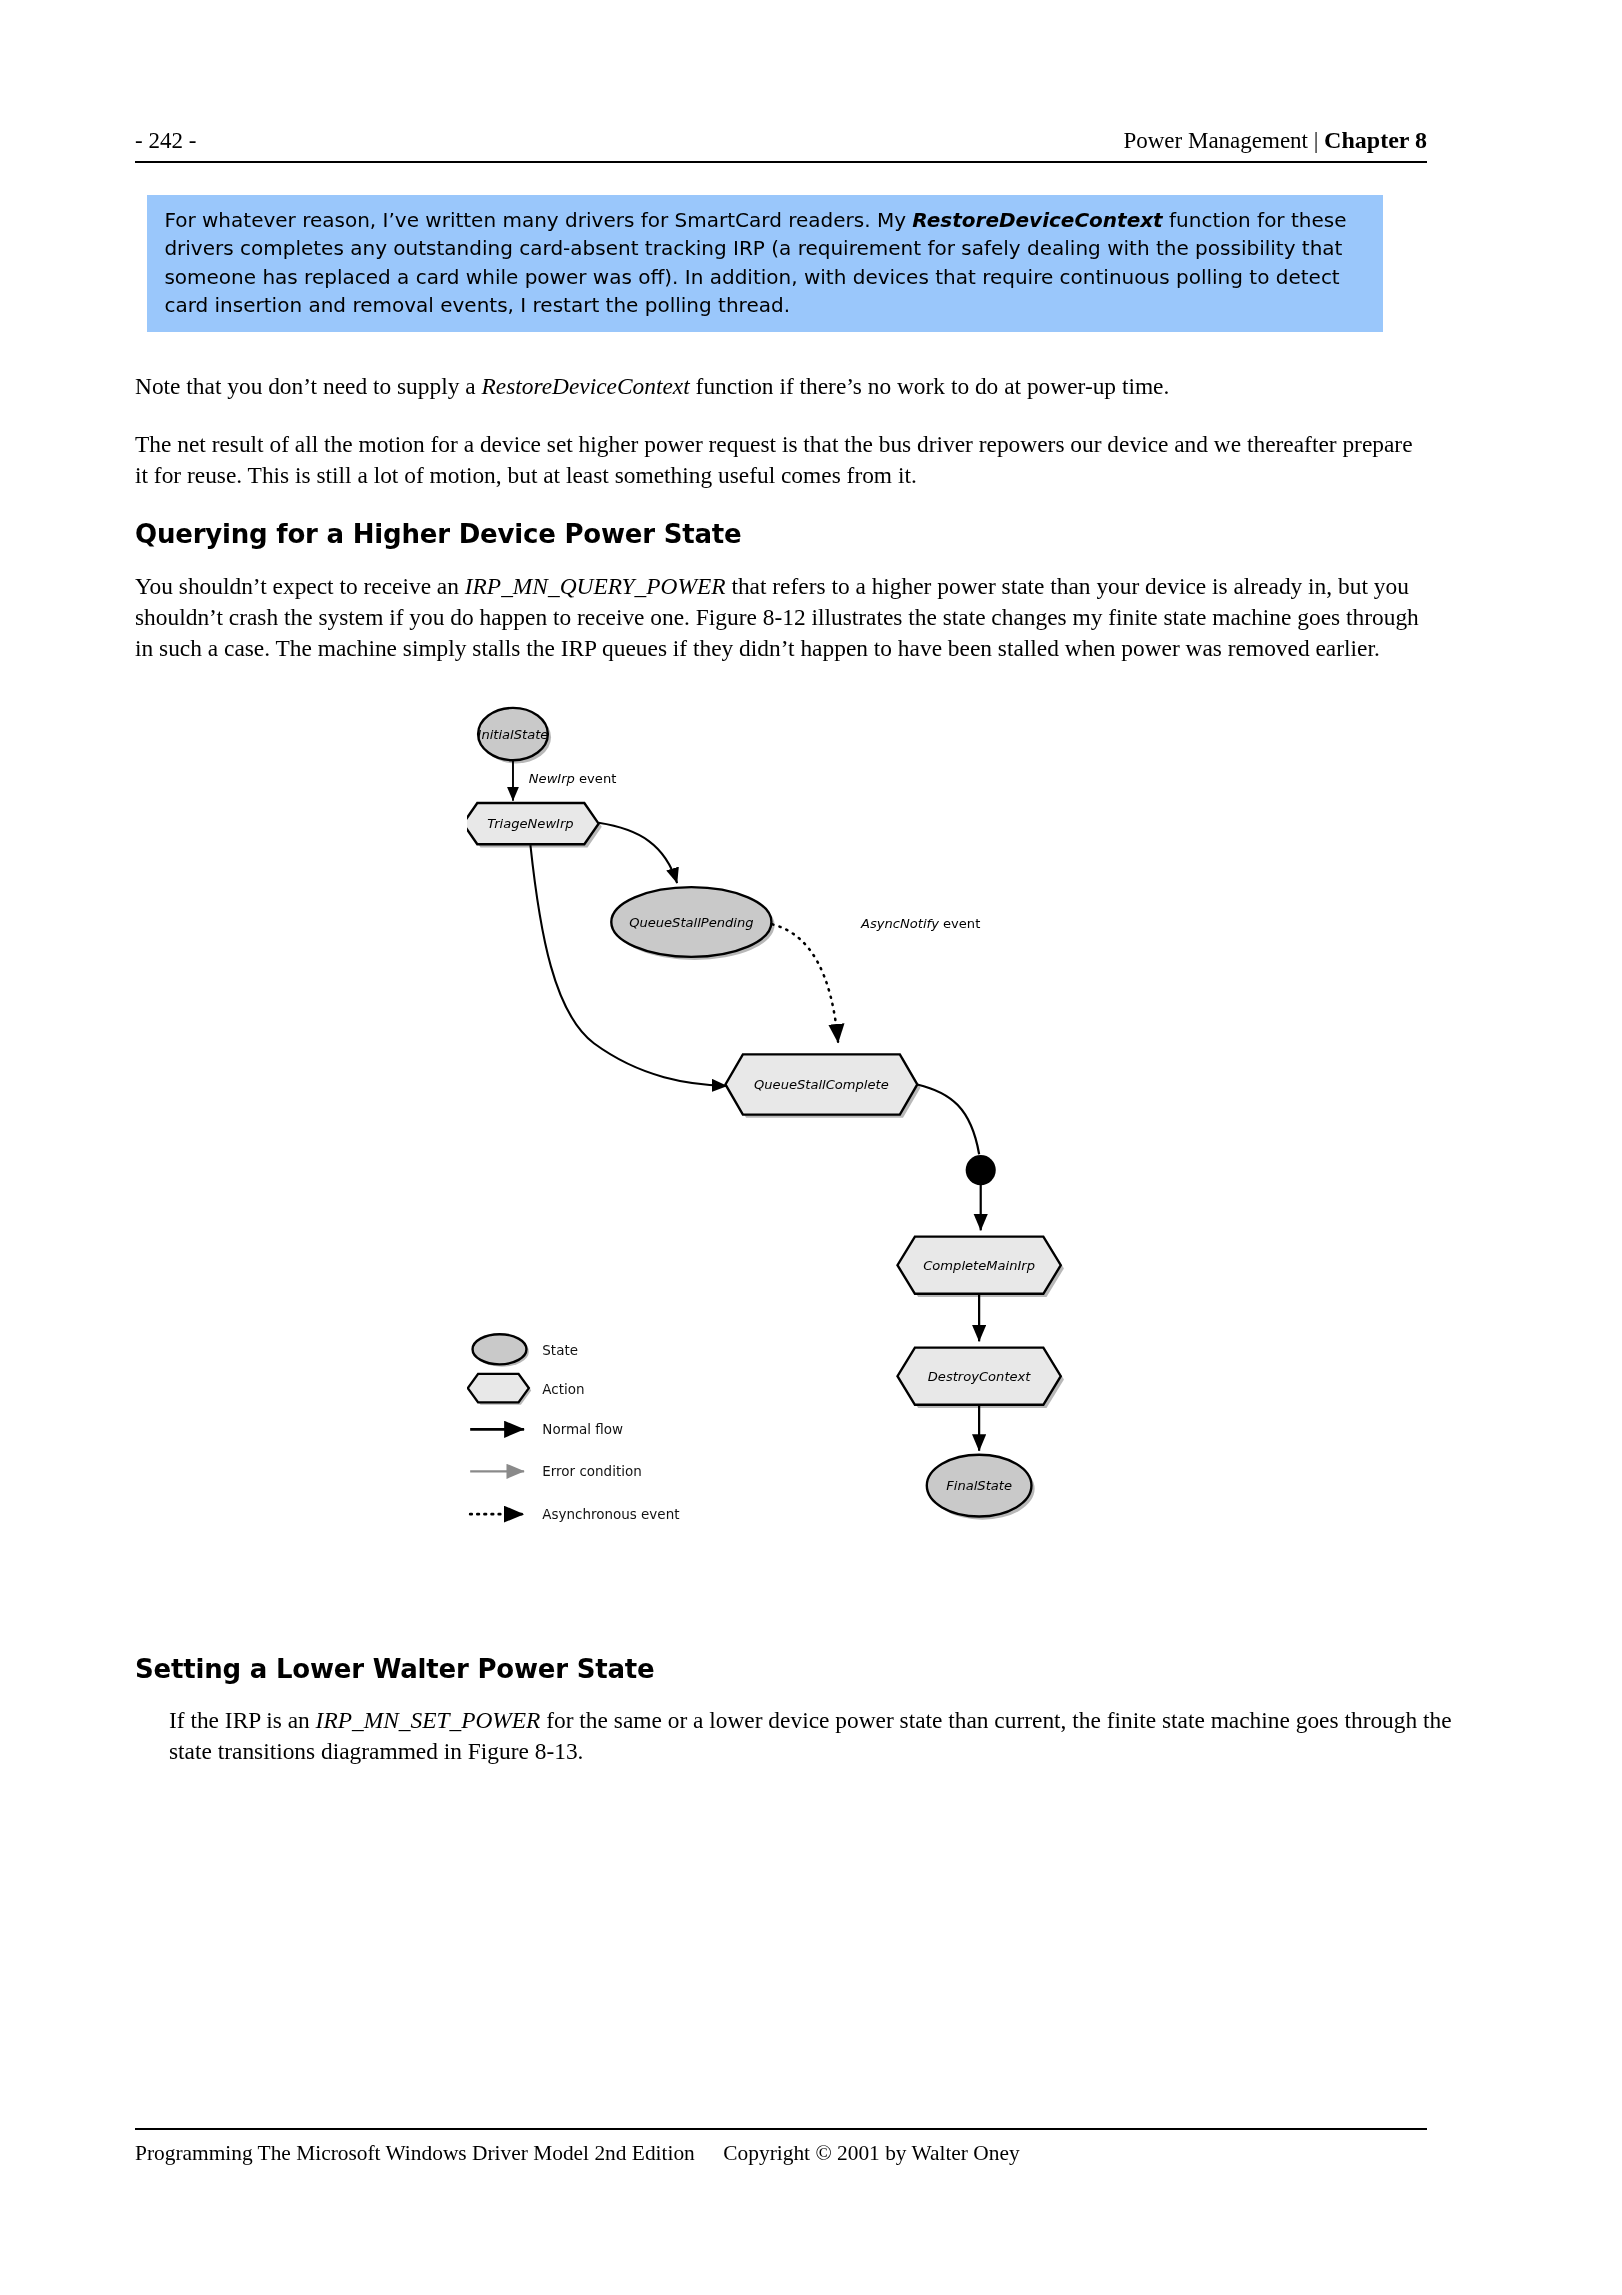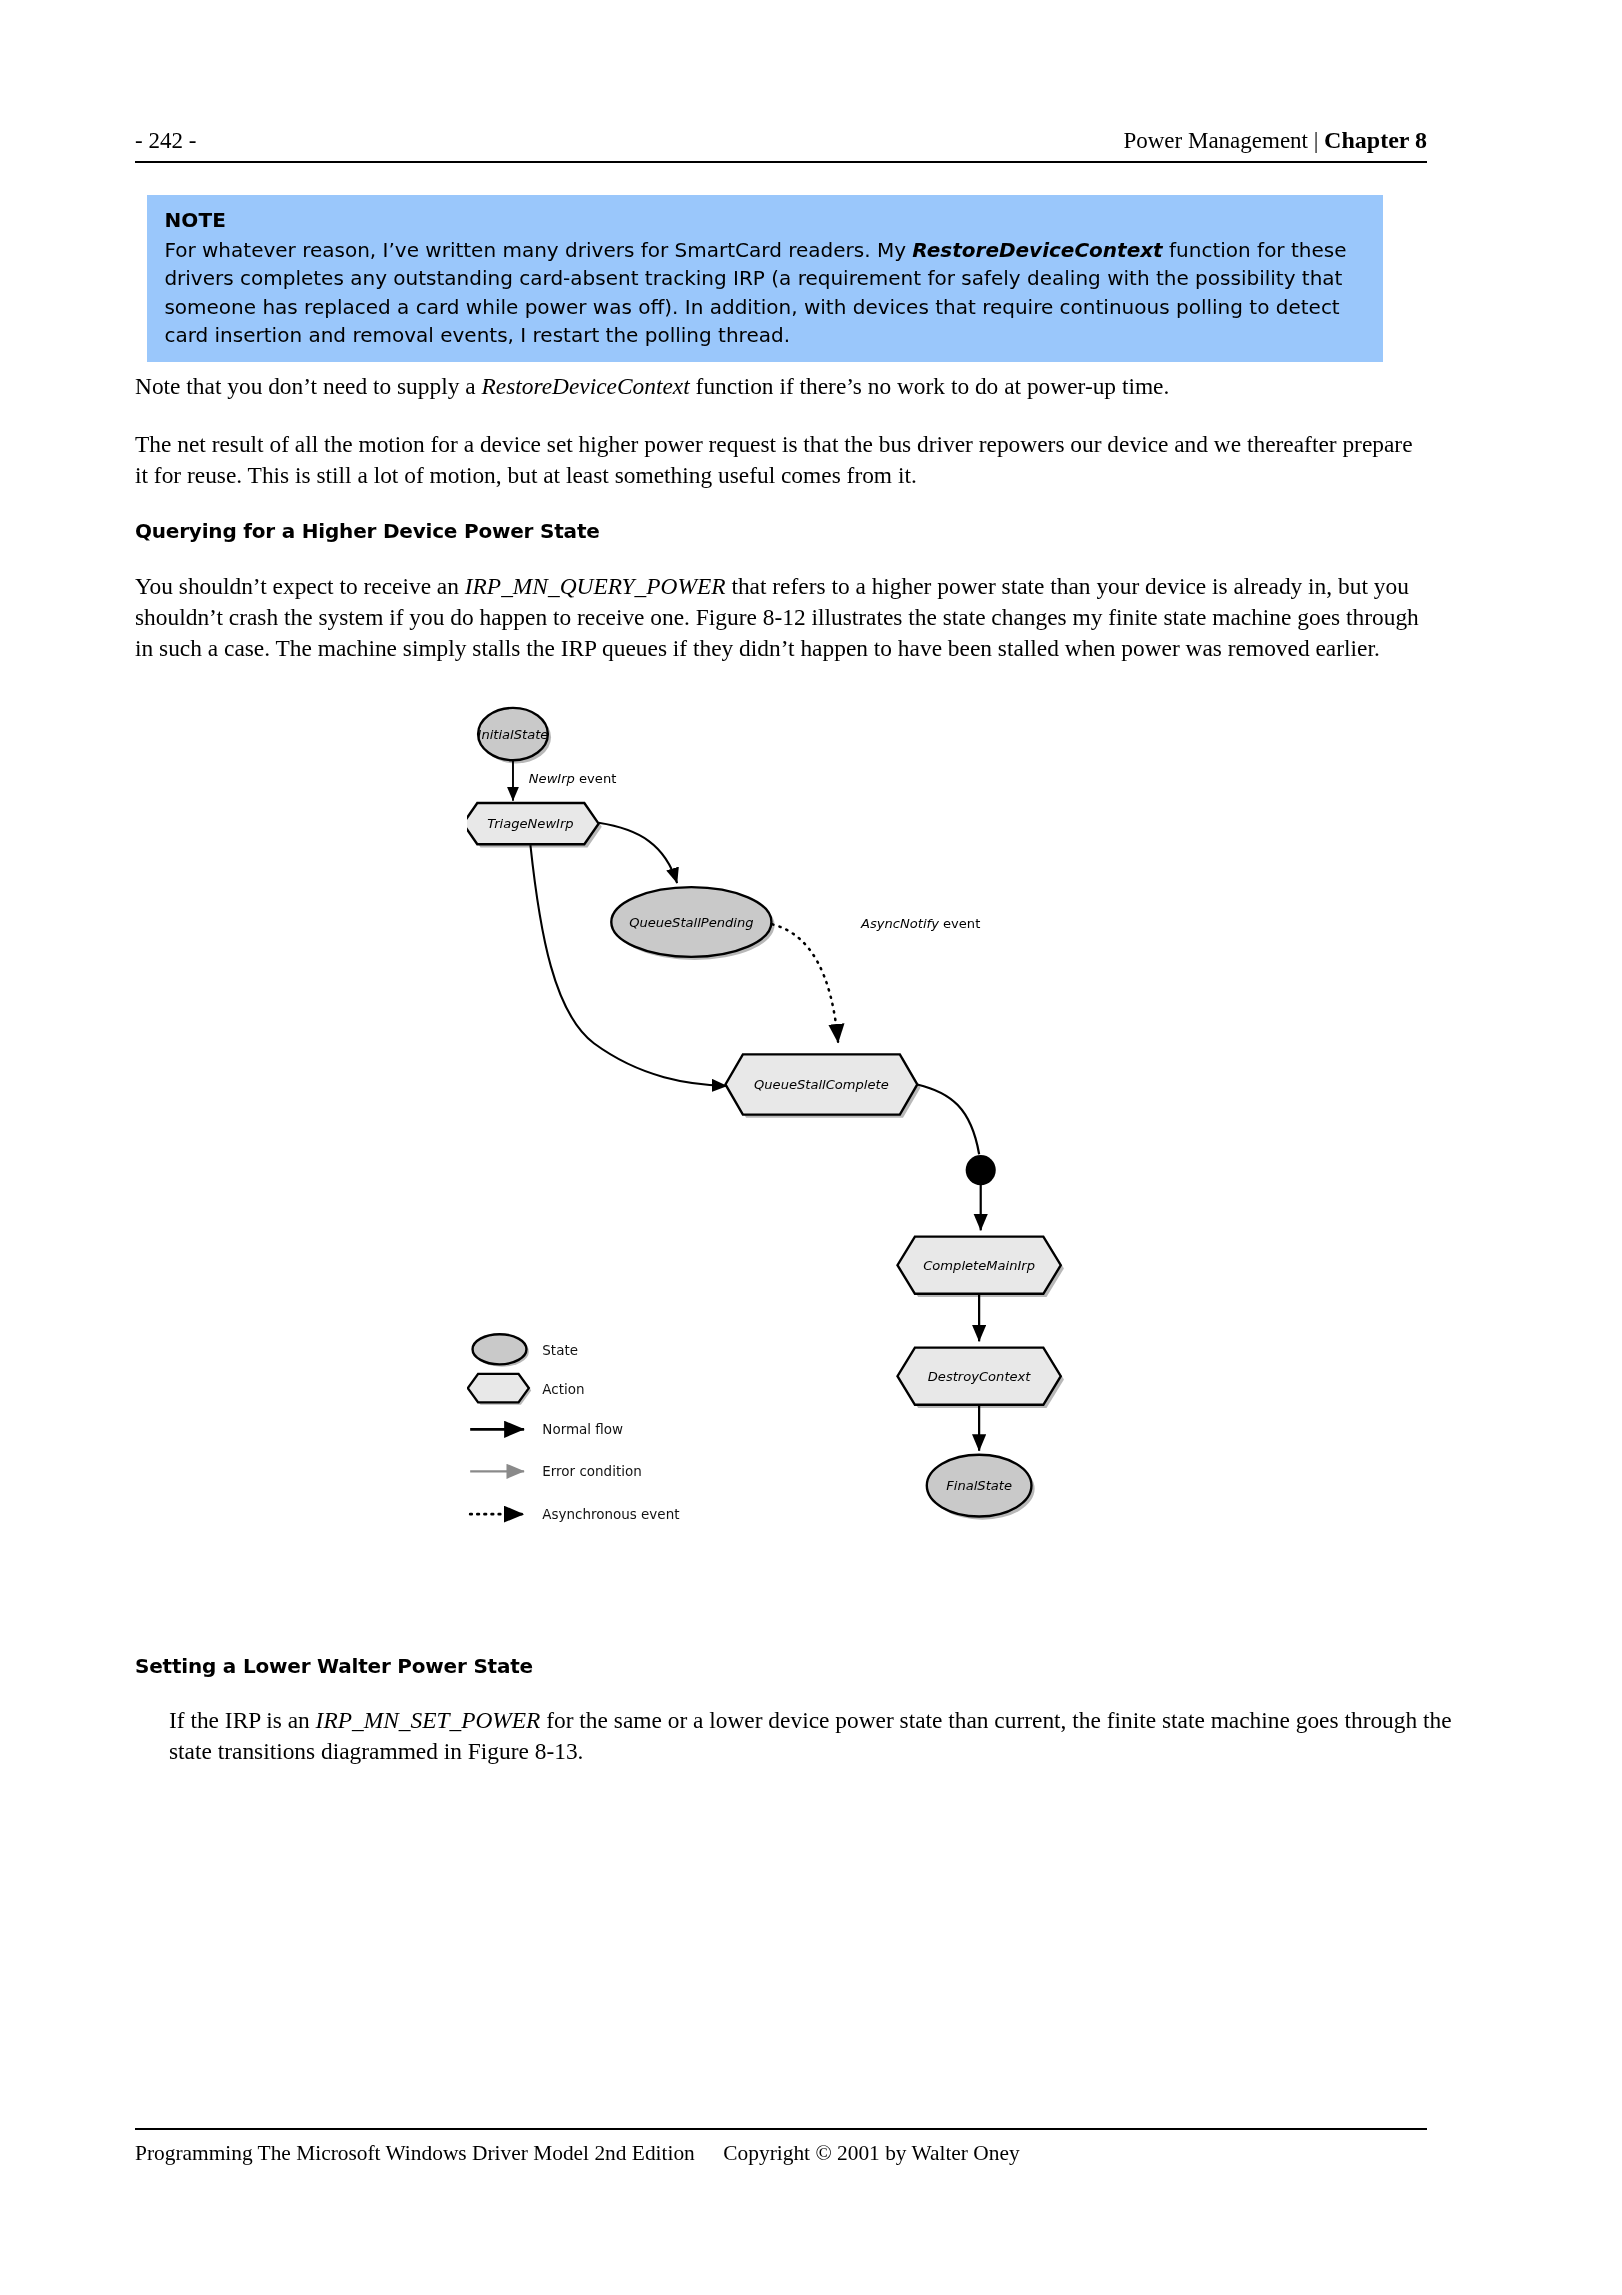--- a/index.html
+++ b/index.html
@@ -41,21 +41,21 @@
 
   
   .para {
     position:absolute; left:135px; width:1293px;
     font-size:23.4px; line-height:1.33; text-align:left;
   }
   .para i { font-style:italic; }
   .h2 {
     position:absolute; left:135px;
     font-family:"DejaVu Sans", sans-serif;
-    font-weight:bold; font-size:20px; letter-spacing:-0.2px;
+    font-weight:bold; font-size:26px; letter-spacing:-0.2px;
   }
 
   
   .figure { position:absolute; left:467px; top:696px; width:658px; height:880px; }
   .figure svg { display:block; }
   .fig-label {
     font-family:"DejaVu Sans", sans-serif;
     font-style:italic;
     font-size:16.5px;
     fill:#000;
@@ -97,21 +97,20 @@
     <span>- 242 -</span>
     <span class="header-right">
       <span>Power Management</span>
       <span>|</span>
       <span class="chap">Chapter 8</span>
     </span>
   </div>
   <div class="header-rule"></div>
 
   <div class="note-box">
-    <div class="note-title">NOTE</div>
     <div class="note-body"><span>For whatever reason, I’ve written many drivers for SmartCard readers. My </span><b>RestoreDeviceContext</b><span> function for these drivers completes any outstanding card-absent tracking IRP (a requirement for safely dealing with the possibility that someone has replaced a card while power was off). In addition, with devices that require continuous polling to detect card insertion and removal events, I restart the polling thread.</span></div>
   </div>
 
   <div class="para" style="top:371px;"><span>Note that you don’t need to supply a </span><i>RestoreDeviceContext</i><span> function if there’s no work to do at power-up time.</span></div>
 
   <div class="para" style="top:429px;">The net result of all the motion for a device set higher power request is that the bus driver repowers our device and we thereafter prepare it for reuse. This is still a lot of motion, but at least something useful comes from it.</div>
 
   <div class="h2" style="top:519px;">Querying for a Higher Device Power State</div>
 
   <div class="para" style="top:571px;"><span>You shouldn’t expect to receive an </span><i>IRP_MN_QUERY_POWER</i><span> that refers to a higher power state than your device is already in, but you shouldn’t crash the system if you do happen to receive one. Figure 8-12 illustrates the state changes my finite state machine goes through in such a case. The machine simply stalls the IRP queues if they didn’t happen to have been stalled when power was removed earlier.</span></div>

